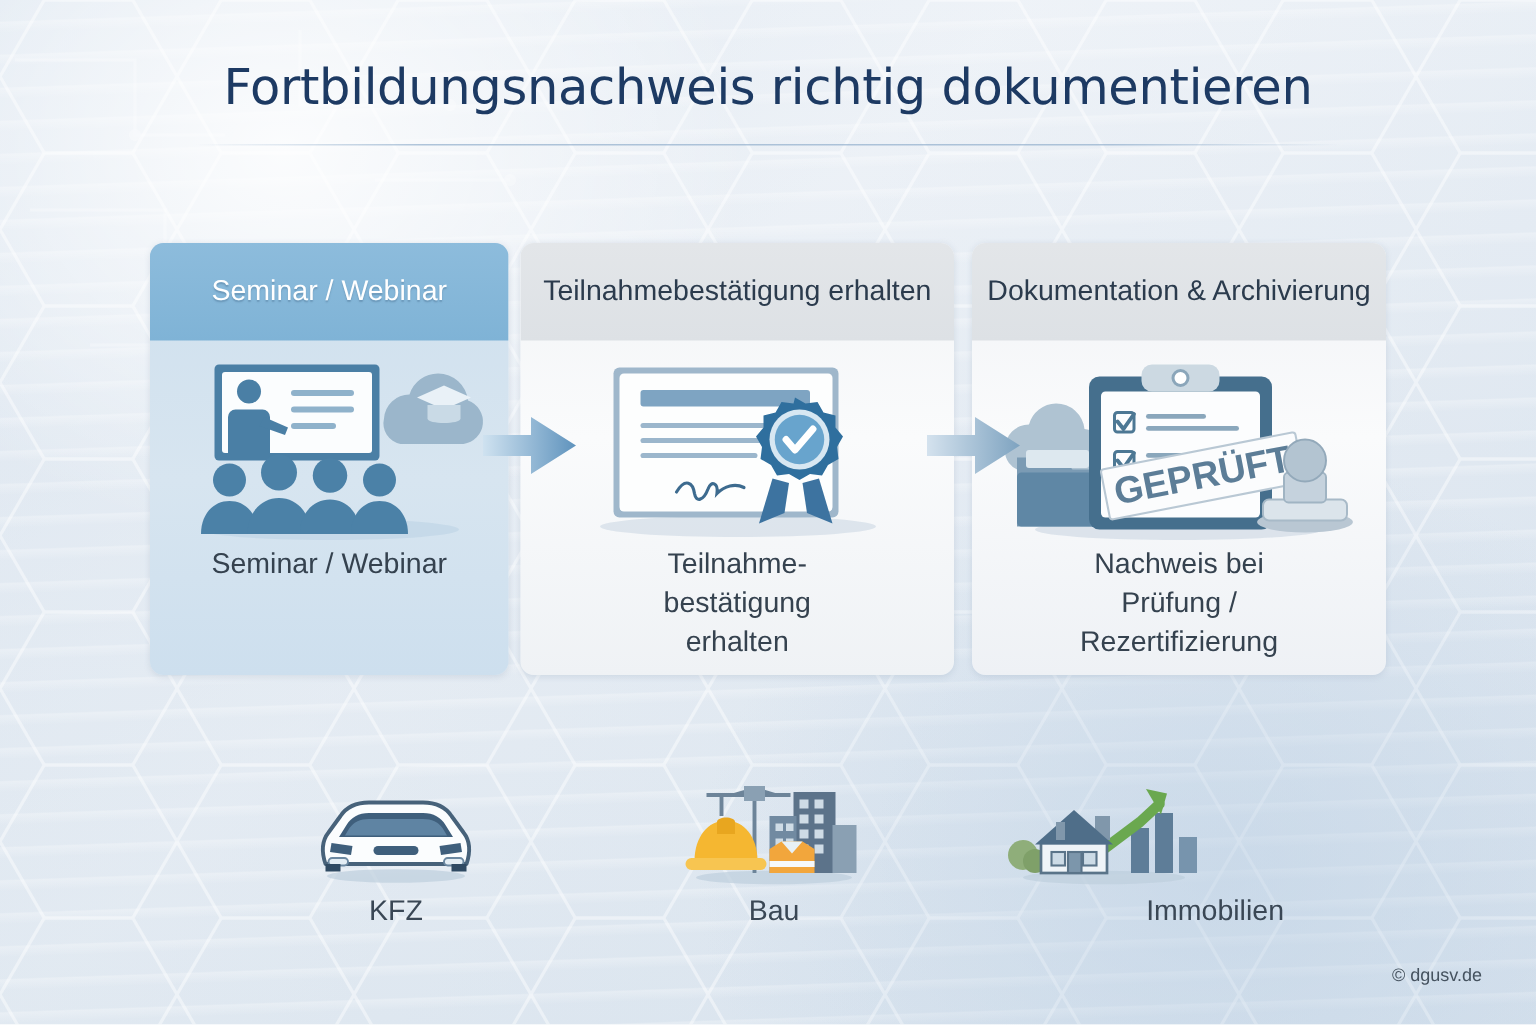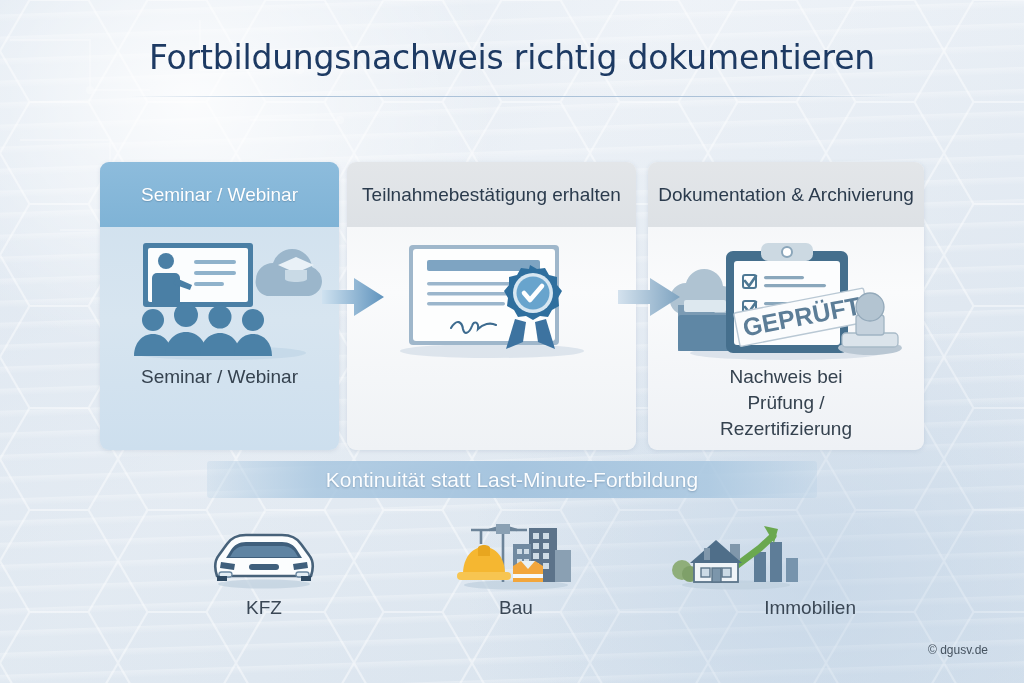--- a/index.html
+++ b/index.html
@@ -328,20 +328,23 @@
             <path d="M199 92 l9 30 l-17 -7 l-3 -20 z" fill="#3d73a0"></path>
             <g transform="translate(183,72)">
               <path d="M0 -34 L7 -30 L15 -31 L19 -24 L27 -22 L27 -14 L32 -8 L28 -1 L29 7 L22 11 L18 18 L10 17 L3 21 L-4 17 L-12 18 L-16 11 L-23 7 L-22 -1 L-26 -8 L-21 -14 L-21 -22 L-13 -24 L-9 -31 L-1 -30 Z" fill="#2f6f9e"></path>
               <circle cx="3" cy="-6" r="20" fill="#d7e7f2"></circle>
               <circle cx="3" cy="-6" r="16.5" fill="#68a4cd"></circle>
               <path d="M-6 -6 l6 7 l12 -14" fill="none" stroke="#ffffff" stroke-width="4.6" stroke-linecap="round" stroke-linejoin="round"></path>
             </g>
           </g>
         </svg>
       </div>
+      <div class="panel-caption">Teilnahme-
+bestätigung
+erhalten</div>
     </div>
 
     <div class="panel p3">
       <div class="panel-head">Dokumentation
 &amp; Archivierung</div>
       <div class="panel-art">
         <svg viewBox="0 0 276 140" preserveAspectRatio="xMidYMid meet">
           <ellipse cx="138" cy="126" rx="96" ry="7" fill="#c7d4e0" opacity="0.55"></ellipse>
 
           <g>
@@ -405,21 +408,20 @@
       <defs>
         <linearGradient id="arrGrad2" x1="0" y1="0" x2="1" y2="0">
           <stop offset="0%" stop-color="#d4e2ee"></stop>
           <stop offset="100%" stop-color="#7ea3c0"></stop>
         </linearGradient>
       </defs>
       <path d="M0 16 h32 v-12 l30 19 l-30 19 v-12 h-32 z" fill="url(#arrGrad2)"></path>
     </svg>
   </div>
 
-  <div class="banner">Kontinuität statt Last-Minute-Fortbildung</div>
 
   <div class="sectors">
 
     <div class="sector s2">
       <div class="sector-art">
         <svg width="130" height="72" viewBox="0 0 130 72">
           <ellipse cx="65" cy="67" rx="52" ry="4.5" fill="#bdcedd" opacity="0.7"></ellipse>
 
           <rect x="78" y="10" width="28" height="54" fill="#5c738a"></rect>
           <rect x="62" y="26" width="18" height="38" fill="#718aa1"></rect>

